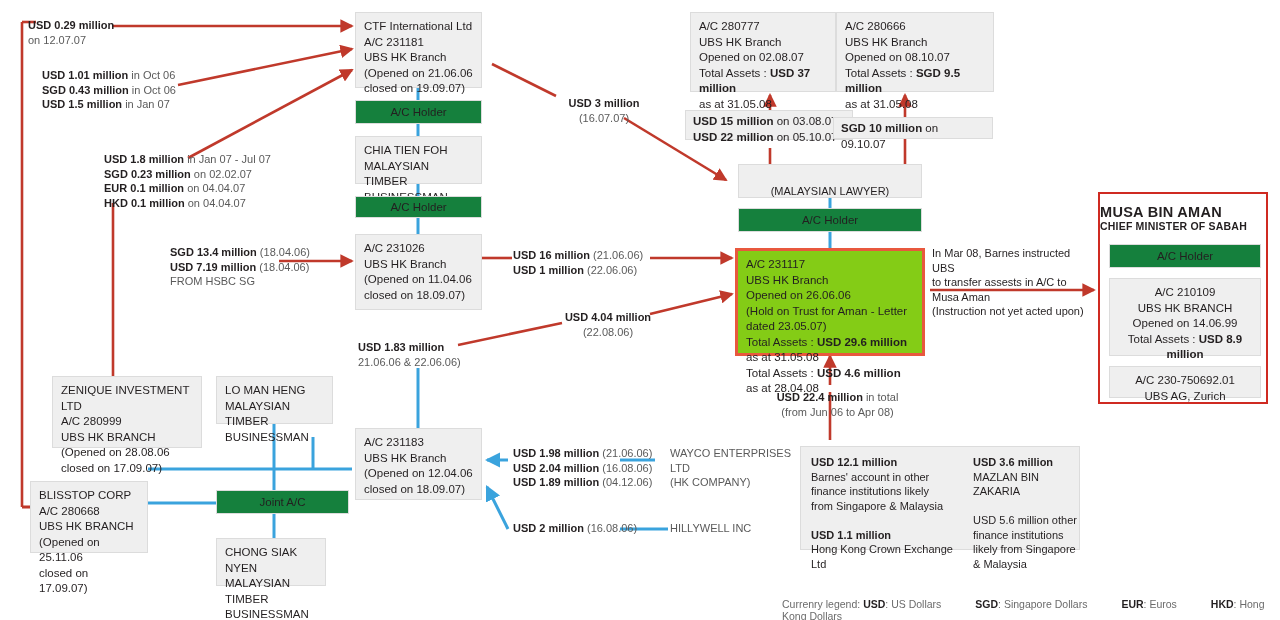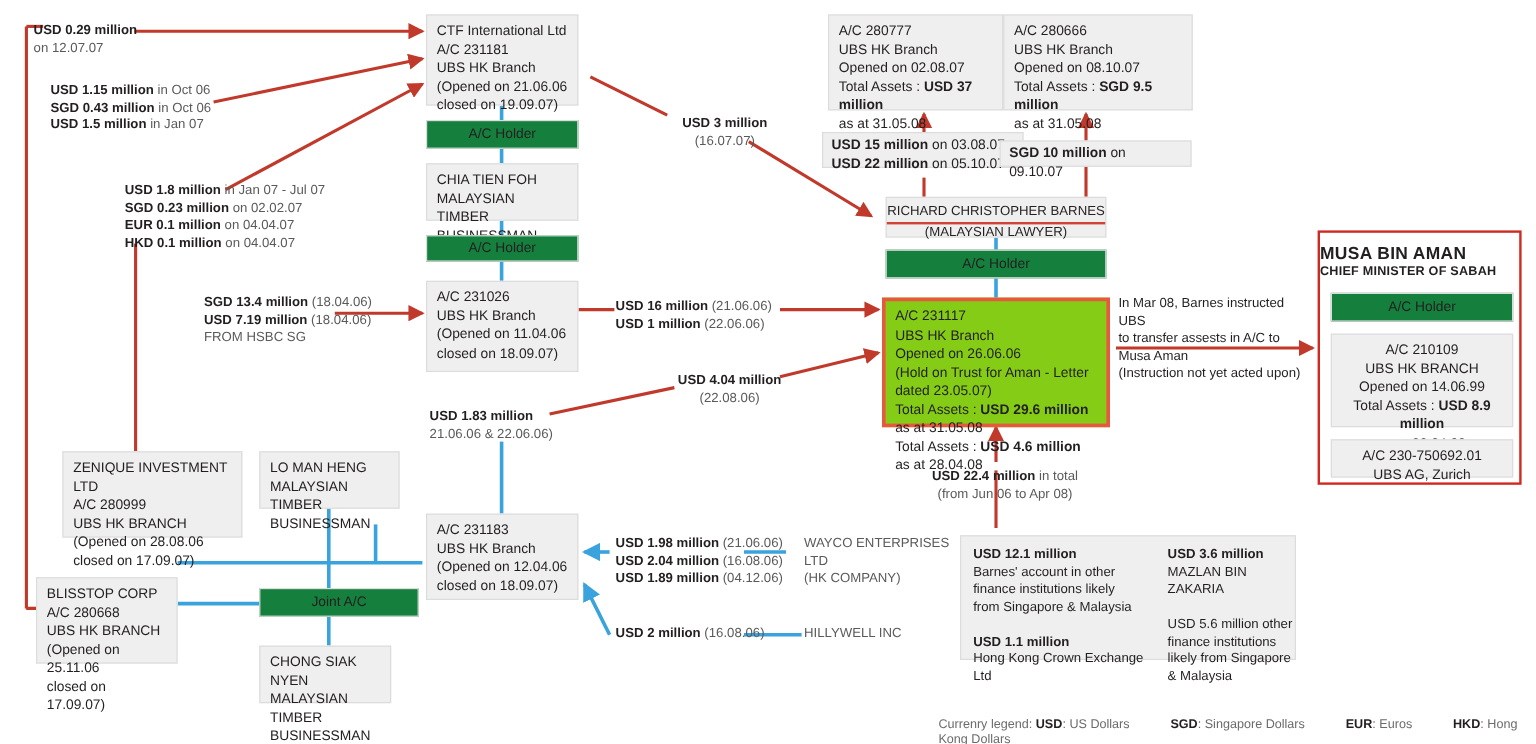--- a/index.html
+++ b/index.html
@@ -122,39 +122,39 @@
   <div class="box" style="left:52px;top:376px;width:150px;height:72px;">ZENIQUE INVESTMENT LTD<br>A/C 280999<br>UBS HK BRANCH<br>(Opened on 28.08.06<br>closed on 17.09.07)</div>
   <div class="box" style="left:30px;top:481px;width:118px;height:72px;">BLISSTOP CORP<br>A/C 280668<br>UBS HK BRANCH<br>(Opened on 25.11.06<br>closed on 17.09.07)</div>
   <div class="box" style="left:216px;top:376px;width:117px;height:48px;">LO MAN HENG<br>MALAYSIAN TIMBER<br>BUSINESSMAN</div>
   <div class="holder" style="left:216px;top:490px;width:133px;height:24px;">Joint A/C</div>
   <div class="box" style="left:216px;top:538px;width:110px;height:48px;">CHONG SIAK NYEN<br>MALAYSIAN TIMBER<br>BUSINESSMAN</div>
 
   <div class="box" style="left:690px;top:12px;width:146px;height:80px;">A/C 280777<br>UBS HK Branch<br>Opened on 02.08.07<br>Total Assets : <b>USD 37 million</b><br>as at 31.05.08</div>
   <div class="box" style="left:836px;top:12px;width:158px;height:80px;">A/C 280666<br>UBS HK Branch<br>Opened on 08.10.07<br>Total Assets : <b>SGD 9.5 million</b><br>as at 31.05.08</div>
 
   <div class="barnes" style="left:738px;top:164px;width:184px;height:34px;">
-    <span class="u">RICHARD CHRISTOPHER BARNES</span><br>
+    <br>
     <span>(MALAYSIAN LAWYER)</span>
   </div>
   <div class="holder" style="left:738px;top:208px;width:184px;height:24px;">A/C Holder</div>
 
   <div class="box hi" style="left:735px;top:248px;width:190px;height:108px;">A/C 231117<br>UBS HK Branch<br>Opened on 26.06.06<br>(Hold on Trust for Aman - Letter<br>dated 23.05.07)<br>Total Assets : <b>USD 29.6 million</b><br>as at 31.05.08<br>Total Assets : <b>USD 4.6 million</b><br>as at 28.04.08</div>
 
   <div class="redpanel" style="left:1098px;top:192px;width:170px;height:212px;">
     <div class="musa-t" style="top:10px;">
       <div class="n">MUSA BIN AMAN</div>
       <div class="s">CHIEF MINISTER OF SABAH</div>
     </div>
     <div class="holder" style="left:9px;top:50px;width:152px;height:24px;">A/C Holder</div>
     <div class="box ctr" style="left:9px;top:84px;width:152px;height:78px;">A/C 210109<br>UBS HK BRANCH<br>Opened on 14.06.99<br>Total Assets : <b>USD 8.9 million</b><br>as at 28.04.08</div>
     <div class="box ctr" style="left:9px;top:172px;width:152px;height:32px;">A/C 230-750692.01<br>UBS AG, Zurich</div>
   </div>
 
   <div class="lbl" style="left:28px;top:18px;width:110px;"><b>USD 0.29 million</b><br>on 12.07.07</div>
-  <div class="lbl" style="left:42px;top:68px;width:150px;"><b>USD 1.15 million</b> in Oct 06<br><b>SGD 0.43 million</b> in Oct 06<br><b>USD 1.5 million</b> in Jan 07</div>
+  <div class="lbl" style="left:42px;top:68px;width:150px;"><b>USD 1.01 million</b> in Oct 06<br><b>SGD 0.43 million</b> in Oct 06<br><b>USD 1.5 million</b> in Jan 07</div>
   <div class="lbl" style="left:104px;top:152px;width:190px;"><b>USD 1.8 million</b> in Jan 07 - Jul 07<br><b>SGD 0.23 million</b> on 02.02.07<br><b>EUR 0.1 million</b> on 04.04.07<br><b>HKD 0.1 million</b> on 04.04.07</div>
   <div class="lbl" style="left:170px;top:245px;width:150px;"><b>SGD 13.4 million</b> (18.04.06)<br><b>USD 7.19 million</b> (18.04.06)<br>FROM HSBC SG</div>
   <div class="lbl" style="left:513px;top:248px;width:140px;"><b>USD 16 million</b> (21.06.06)<br><b>USD 1 million</b> (22.06.06)</div>
   <div class="lbl ctr" style="left:562px;top:310px;width:92px;"><b>USD 4.04 million</b><br>(22.08.06)</div>
   <div class="lbl" style="left:358px;top:340px;width:150px;"><b>USD 1.83 million</b><br>21.06.06 &amp; 22.06.06)</div>
   <div class="lbl ctr" style="left:556px;top:96px;width:96px;"><b>USD 3 million</b><br>(16.07.07)</div>
   <div class="box" style="left:685px;top:110px;width:168px;height:30px;padding:3px 7px;"><b>USD 15 million</b> on 03.08.07<br><b>USD 22 million</b> on 05.10.07</div>
   <div class="box" style="left:833px;top:117px;width:160px;height:22px;padding:3px 7px;"><b>SGD 10 million</b> on 09.10.07</div>
   <div class="lbl ctr" style="left:760px;top:390px;width:155px;"><b>USD 22.4 million</b> in total<br>(from Jun 06 to Apr 08)</div>
   <div class="lbl" style="left:513px;top:446px;width:150px;"><b>USD 1.98 million</b> (21.06.06)<br><b>USD 2.04 million</b> (16.08.06)<br><b>USD 1.89 million</b> (04.12.06)</div>

